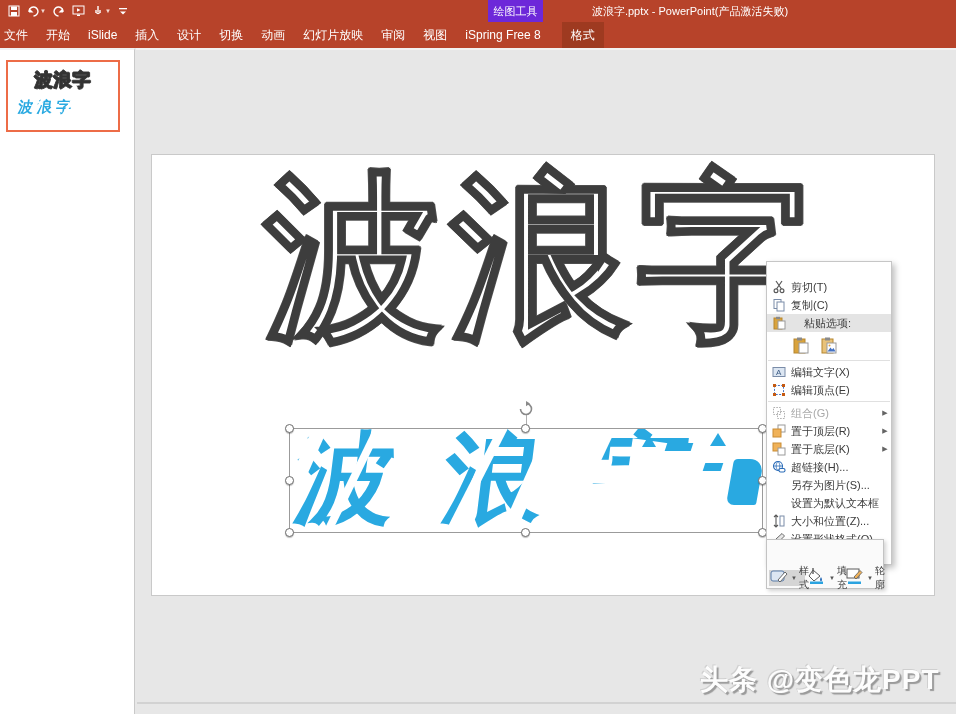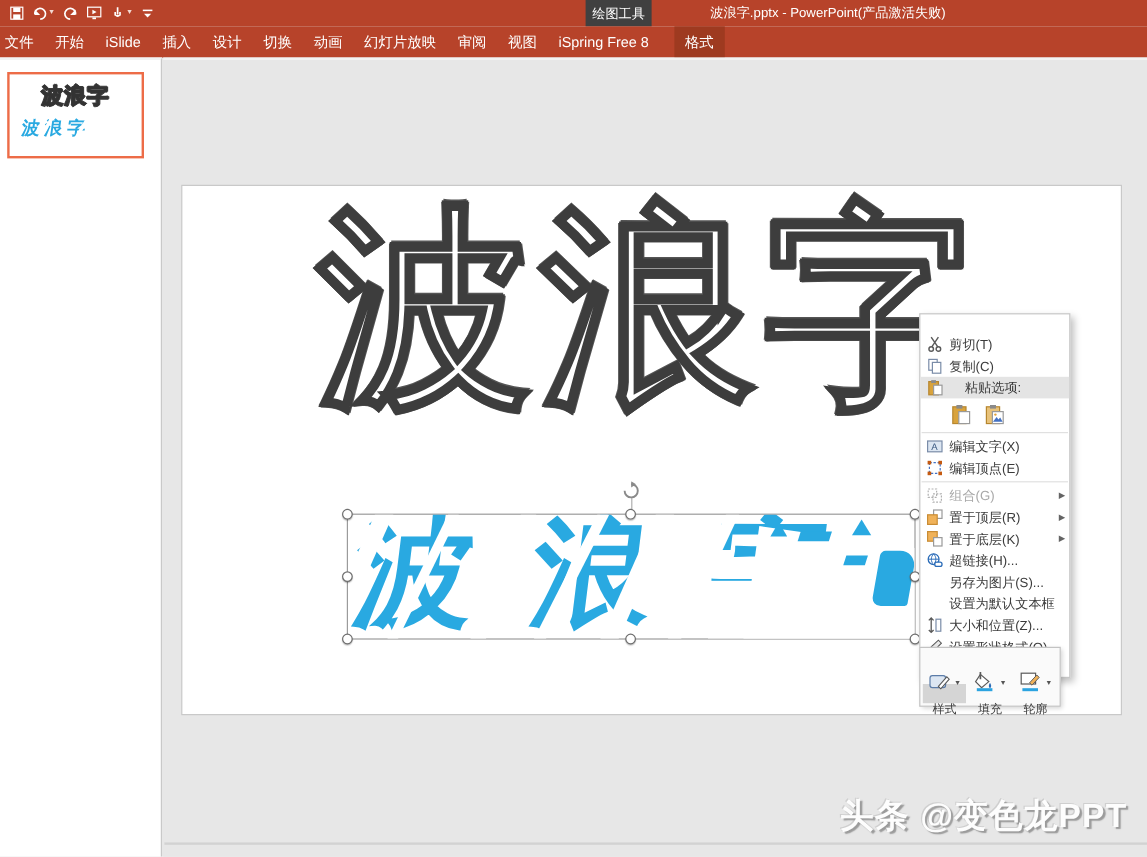--- a/index.html
+++ b/index.html
@@ -5,21 +5,21 @@
   * { margin:0; padding:0; box-sizing:border-box; }
   html,body { width:956px; height:714px; overflow:hidden; }
   body { font-family:"Liberation Sans","DejaVu Sans",sans-serif; position:relative; background:#E7E7E7; }
 
   
   .titlebar { position:absolute; left:0; top:0; width:956px; height:22px; background:#B7432A; display:flex; align-items:center; }
   .qat { display:flex; align-items:center; gap:7px; padding-left:8px; }
   .qat-btn { display:flex; align-items:center; color:#fff; cursor:default; }
   .qat-btn svg { display:block; }
   .qat-caret { font-size:6px; color:#f3d9d2; margin-left:1px; }
-  .ctx-tool-header { position:absolute; left:488px; top:0; width:55px; height:22px; background:#404040; color:#fff; font-size:11px; display:flex; align-items:center; justify-content:center; }
+  .ctx-tool-header { position:absolute; left:488px; top:0; width:55px; height:22px; background:#6d28d9; color:#fff; font-size:11px; display:flex; align-items:center; justify-content:center; }
   .win-title { position:absolute; left:560px; top:0; width:260px; height:22px; line-height:22px; text-align:center; color:#fff; font-size:11px; white-space:nowrap; }
 
   
   .tabrow { position:absolute; left:0; top:22px; width:956px; height:26px; background:#B7432A; display:flex; align-items:stretch; }
   .tab { color:#fff; font-size:12px; padding:0 9px; display:flex; align-items:center; white-space:nowrap; cursor:default; }
   .tab.first { padding-left:4px; }
   .tab.active { background:#9E3A20; margin-left:12px; }
   .tellme { display:flex; align-items:center; color:#F2D5CC; font-size:11px; margin-left:12px; gap:5px; white-space:nowrap; }
 
   
@@ -56,21 +56,21 @@
   .mi .lbl { flex:1; overflow:hidden; }
   .mi .sub { width:12px; font-size:7px; color:#646464; text-align:center; flex:none; }
   .mi.disabled { color:#A8A8A8; }
   .mi.hl { background:#E4E4E4;gap:13px; }
   .mi-sep { height:1px; background:#E0E0E0; margin:2px 1px; }
   .paste-row { display:flex; gap:8px; padding:3px 0 4px 24px; height:26px; align-items:center; }
   .paste-opt { display:flex; align-items:center; justify-content:center; width:20px; height:20px; }
 
   
   .mini-toolbar { position:absolute; left:766px; top:539px; width:118px; height:50px; background:#FAFAFA; border:1px solid #C3C3C3; box-shadow:2px 2px 4px rgba(0,0,0,.18); display:flex; padding:2px; gap:2px; z-index:30; }
-  .mt-btn { width:36px; display:flex; flex-direction:column; align-items:center; justify-content:center; gap:2px; cursor:default;margin-top:28px; }
+  .mt-btn { width:36px; display:flex; flex-direction:row; align-items:center; justify-content:space-between; gap:2px; cursor:default;margin-top:28px; }
   .mt-btn.pressed { background:#D5D5D5; }
   .mt-icon { display:flex; align-items:center; }
   .mt-caret { font-size:6px; color:#555; margin-left:2px; }
   .mt-label { font-size:10px; color:#3B3B3B; }
 
   
   .watermark { position:absolute; left:700px; top:661px; font-size:28px; font-weight:bold; letter-spacing:1px; color:#FDFDFD;
                text-shadow:2px 2px 1px #9A9A9A, -1px -1px 0 #CFCFCF; white-space:nowrap; }
 </style>
 </head>

